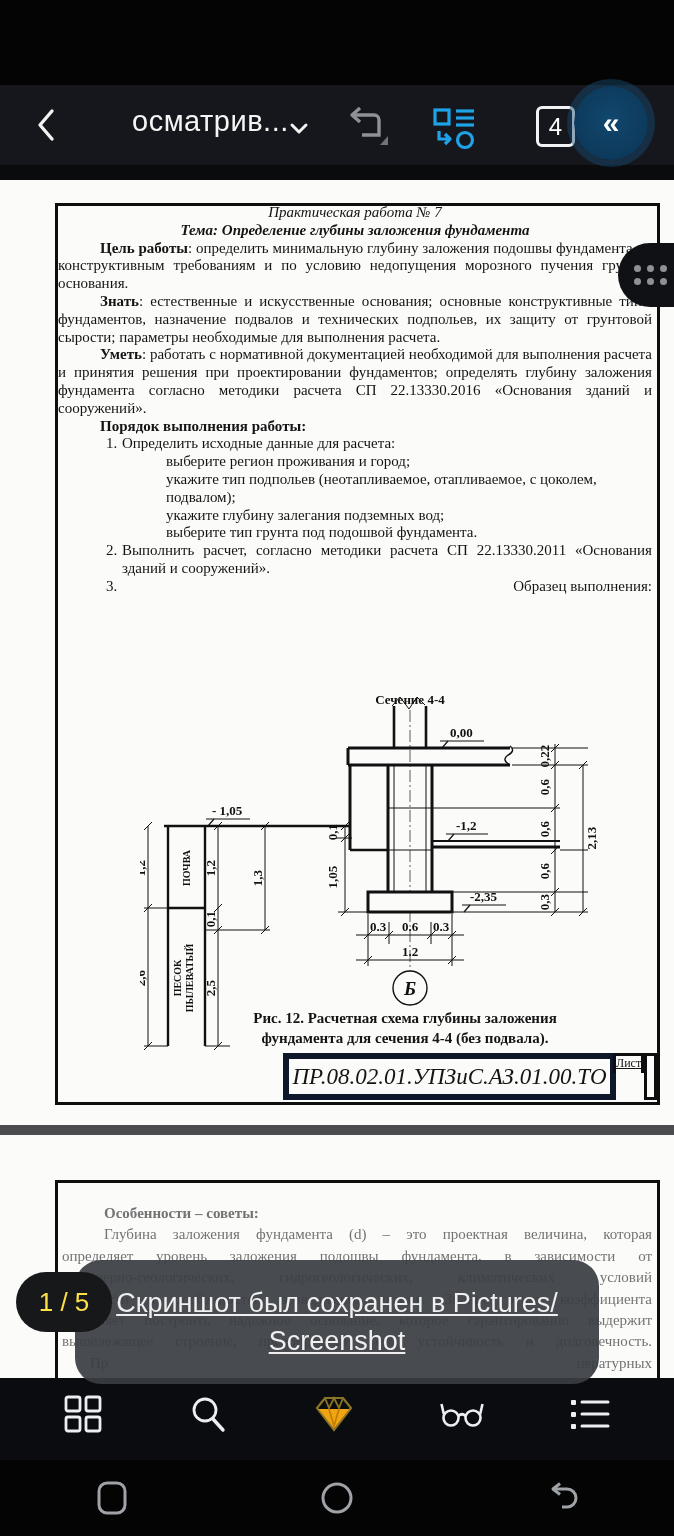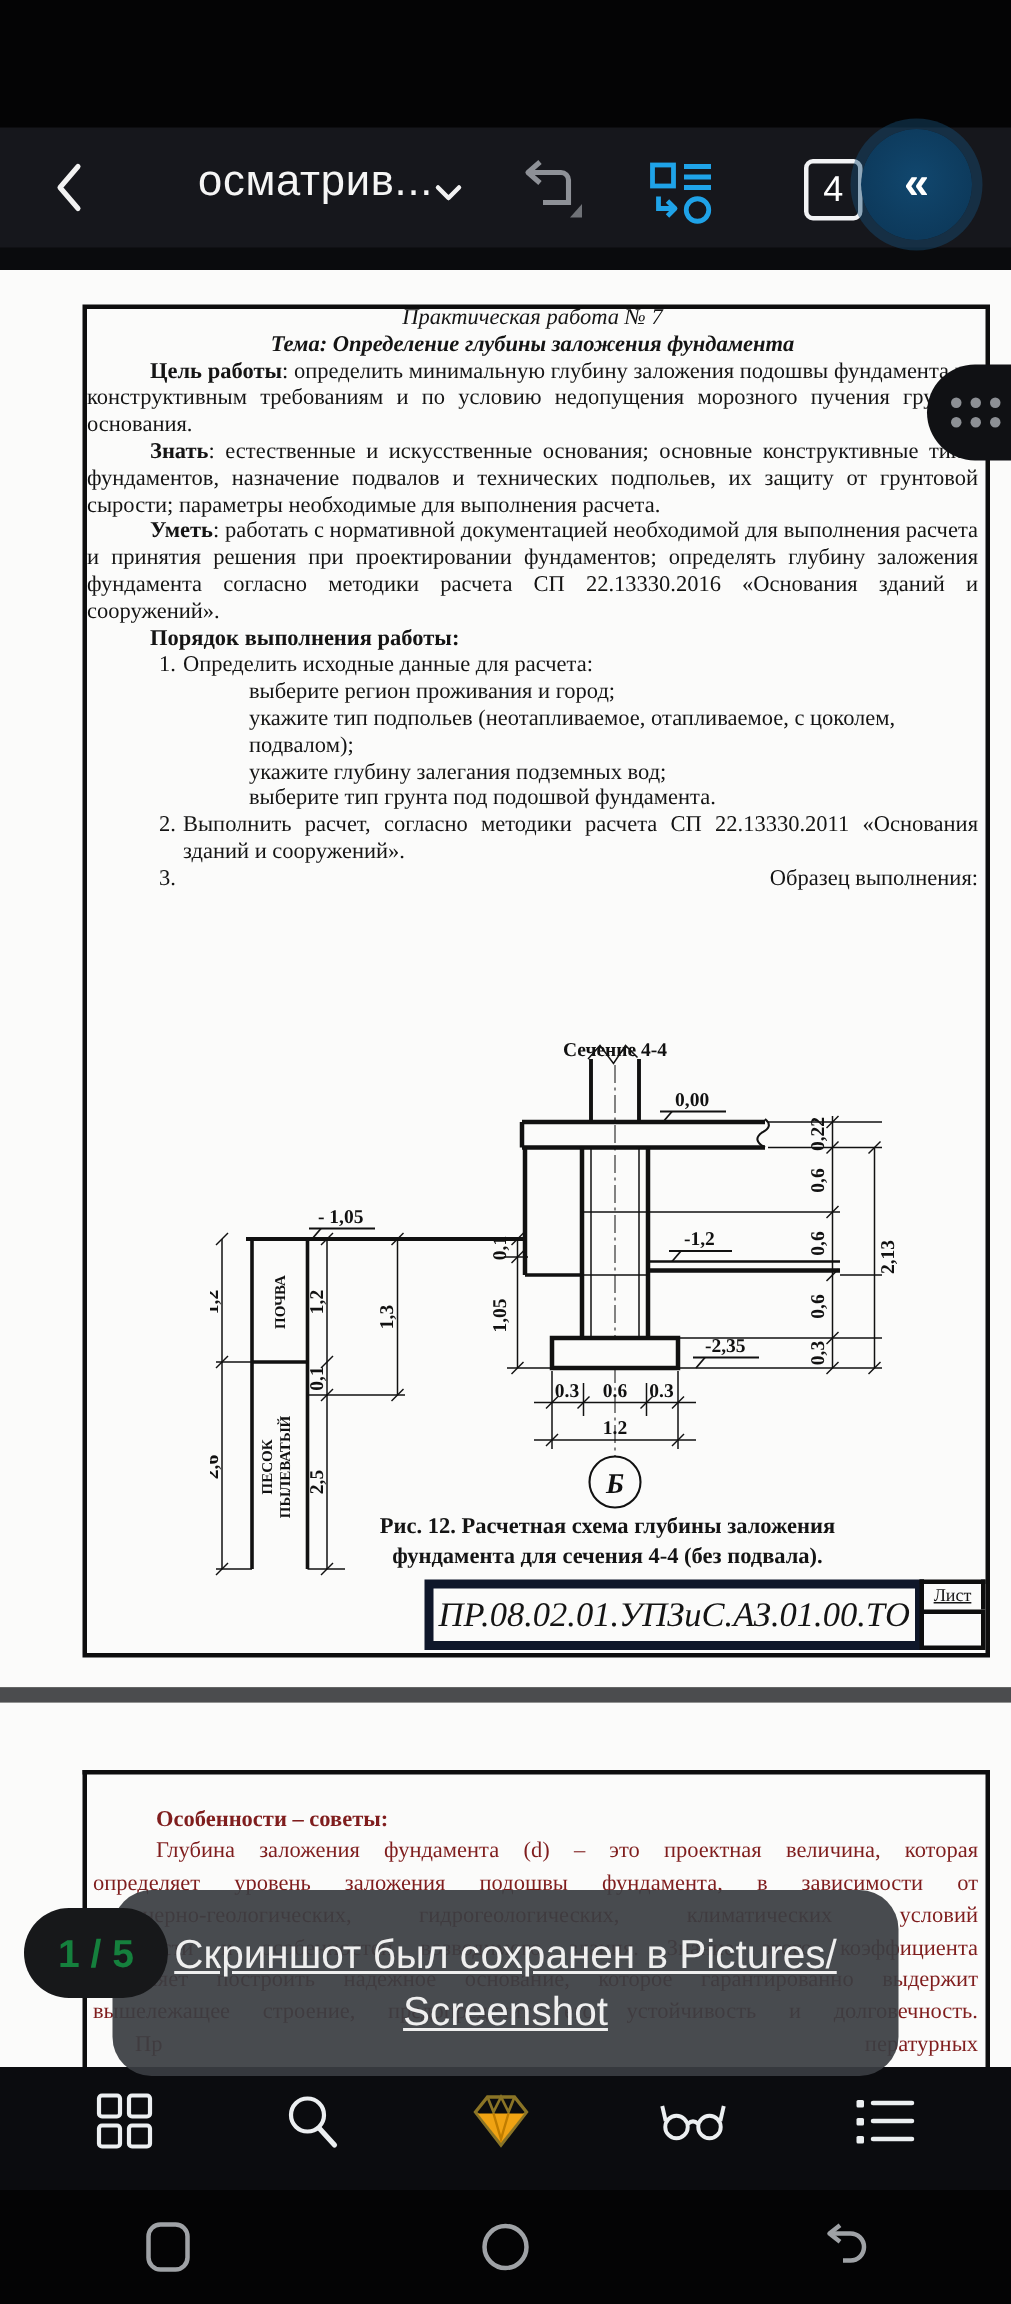--- a/index.html
+++ b/index.html
@@ -33,42 +33,42 @@
   .order-hd{font-weight:bold;text-indent:42px;text-align:left;}
   .step{position:relative;padding-left:64px;}
   .step .num{position:absolute;left:48px;}
   .sub{padding-left:76px;max-width:535px;text-align:left;margin-left:32px;}
   .sample{padding-left:64px;text-align:right;}
   .caption{position:absolute;left:215px;top:828px;width:380px;text-align:center;font-weight:bold;
            font-size:15px;line-height:20px;}
   .titleblock{position:absolute;left:283px;top:873px;width:374px;height:47px;display:flex;}
   .tb-code{flex:1;border:6px solid #0f172a;display:flex;align-items:center;justify-content:center;
            font-style:italic;font-size:23px;}
-  .tb-sheet{width:44px;margin-left:-3px;display:flex;flex-direction:column;text-decoration:underline;}
+  .tb-sheet{width:44px;margin-left:-3px;display:flex;text-decoration:underline;}
   .tb-sheet .cell1{height:17px;border:3px solid #0e0e0e;border-bottom:none;font-size:12px;text-align:center;
                    font-family:"Liberation Serif",serif;}
   .tb-sheet .cell2{flex:1;border:3px solid #0e0e0e;}
   
   .dots-handle{position:absolute;right:0;top:243px;width:56px;height:64px;background:#101114;
                border-radius:32px 0 0 32px;z-index:4;display:flex;align-items:center;justify-content:center;}
   .dots{display:grid;grid-template-columns:repeat(3,7px);grid-template-rows:repeat(2,7px);gap:6px;margin-left:8px;}
   .dots i{width:7px;height:7px;border-radius:50%;background:#8d9095;}
   
   .pg-divider{position:absolute;left:0;top:1125px;width:674px;height:10px;background:#4b4c4e;}
-  .page2{position:absolute;left:0;top:1135px;width:674px;height:243px;background:#fbfbfa;color:#7f1d1d;
+  .page2{position:absolute;left:0;top:1135px;width:674px;height:243px;background:#fbfbfa;color:#737373;
          font-family:"Liberation Serif",serif;overflow:hidden;}
   .pg2-border{position:absolute;left:55px;top:45px;width:599px;height:250px;border:3px solid #0e0e0e;border-bottom:none;}
   .doc2{position:absolute;left:62px;top:68px;width:590px;font-size:15px;line-height:21.4px;}
   .doc2 .hd{font-weight:bold;padding-left:42px;}
   .jline{text-align:justify;text-align-last:justify;}
   .jline.ind{padding-left:42px;}
   .splitline{display:flex;justify-content:space-between;padding-left:28px;}
   
   .page-pill{position:absolute;left:16px;top:1272px;width:96px;height:60px;border-radius:30px;background:#17181a;
-             color:#15803d;font-size:26px;display:flex;align-items:center;justify-content:center;z-index:7;font-weight:bold;}
+             color:#fde047;font-size:26px;display:flex;align-items:center;justify-content:center;z-index:7;}
   .toast{position:absolute;left:75px;top:1260px;width:524px;height:124px;border-radius:26px;
          background:rgba(58,61,66,.93);z-index:6;color:#efefef;font-size:27px;line-height:38px;
          display:flex;flex-direction:column;align-items:center;justify-content:center;text-align:center;text-decoration:underline;}
   
   .bottombar{position:absolute;left:0;top:1378px;width:674px;height:82px;background:#0b0c0f;}
   .bb-row{position:absolute;left:0;top:8px;width:674px;height:60px;display:flex;align-items:center;justify-content:space-around;padding:0 20px;box-sizing:border-box;}
   .navbar{position:absolute;left:0;top:1460px;width:674px;height:76px;background:#040405;}
   .nav-row{position:absolute;left:0;top:0;width:674px;height:76px;display:flex;align-items:center;}
   .nav-slot{flex:1;display:flex;align-items:center;justify-content:center;}
   

